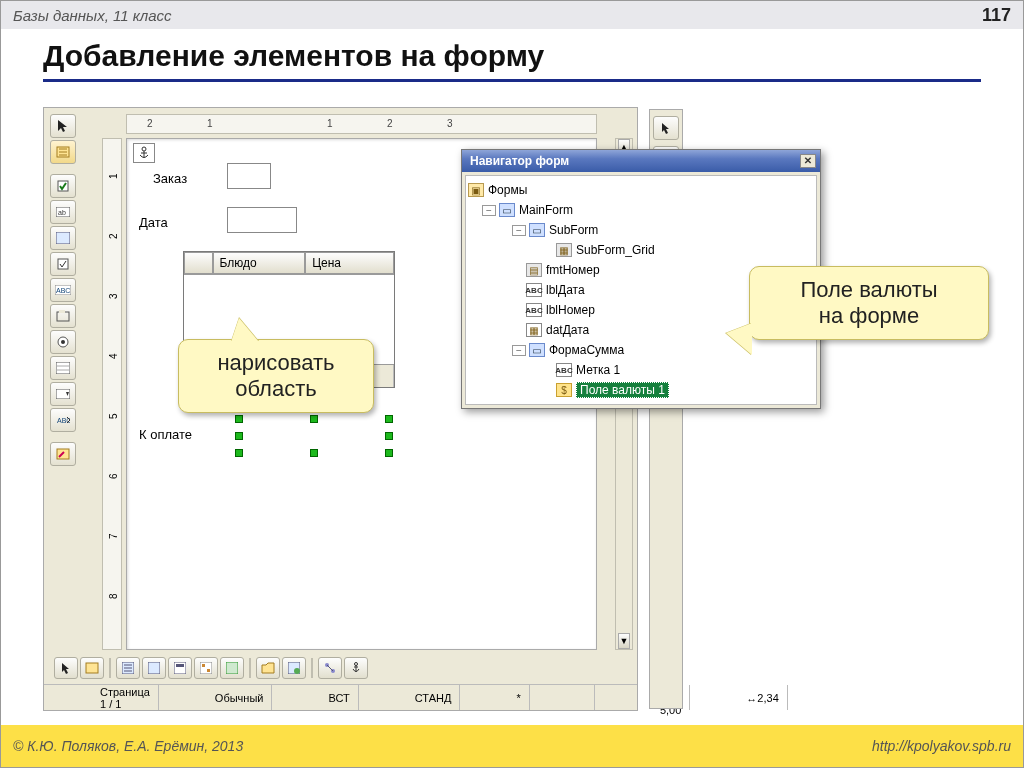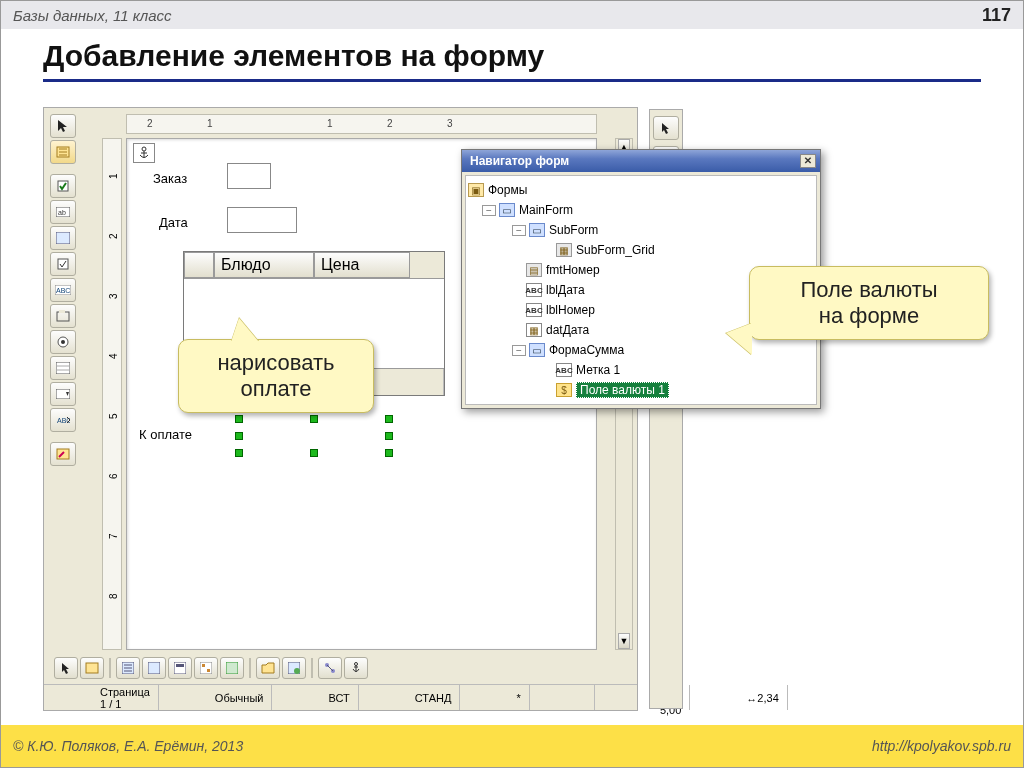--- a/index.html
+++ b/index.html
@@ -76,22 +76,22 @@
   .anchor-mark{
     position:absolute; left:6px; top:4px; width:22px;height:20px;
     border:1px solid #888; background:#fff;
     display:flex;align-items:center;justify-content:center;
   }
 
   .form-label{position:absolute;font-size:13px;color:#000;}
   .form-field{position:absolute;border:1px solid #888;background:#fff;}
 
   .grid-tbl{
-    position:absolute; left:56px; top:112px; width:262px;
-    border:1px solid #7a7a7a; font-size:16px;
+    position:absolute; left:56px; top:112px; width:212px;
+    border:1px solid #7a7a7a; font-size:12px;
   }
   .grid-tbl .hdr{display:flex;background:#ece9d8;}
   .grid-tbl .hdr div{border:1px solid #9a9a9a;padding:3px 6px;background:linear-gradient(#fdfdfd,#e2dfce);}
   .grid-tbl .body{height:90px;background:#fff;border-top:1px solid #9a9a9a;}
   .grid-tbl .rec-row{display:flex;background:#ece9d8;border-top:1px solid #9a9a9a;}
   .grid-tbl .rec-row div{padding:3px 6px;border-right:1px solid #bbb;}
   .grid-tbl .rec-lbl{color:#777;width:50px;border:1px solid #9a9a9a;}
 
   .sel-handles{
     position:absolute; left:112px; top:280px; width:150px; height:34px;
@@ -283,21 +283,21 @@
 
   <div class="canvas-area">
     <div class="anchor-mark">
       <svg width="14" height="14">
           <circle cx="7" cy="3" r="2" fill="none" stroke="#333"></circle>
           <path d="M7 5 V12 M3 9 Q7 14 11 9 M4 7 H10" stroke="#333" fill="none"></path>
         </svg>
     </div>
     <div class="form-label" style="left:26px;top:32px;">Заказ</div>
     <div class="form-field" style="left:100px;top:24px;width:44px;height:26px;"></div>
-    <div class="form-label" style="left:32px;top:76px;">Дата</div>
+    <div class="form-label" style="left:12px;top:76px;">Дата</div>
     <div class="form-field" style="left:100px;top:68px;width:70px;height:26px;"></div>
 
     <div class="grid-tbl">
       <div class="hdr">
         <div style="width:30px"></div>
         <div style="width:100px">Блюдо</div>
         <div style="width:96px">Цена</div>
       </div>
       <div class="body"></div>
       <div class="rec-row">
@@ -471,21 +471,21 @@
     <div class="tree-row" style="padding-left:88px">
         <span class="ic cur">$</span>
         <span class="sel-node">Поле валюты 1</span>
       </div>
   </div>
 </div>
 
 <div class="callout c1">
   <div class="tail"></div>
   <div>нарисовать</div>
-  <div>оплате</div>
+  <div>область</div>
 </div>
 <div class="callout c2">
   <div class="tail"></div>
   <div>Поле валюты</div>
   <div>на форме</div>
 </div>
 
 <div class="footer-strip">
   <span>© К.Ю. Поляков, Е.А. Ерёмин, 2013</span>
   <span>http://kpolyakov.spb.ru</span>

